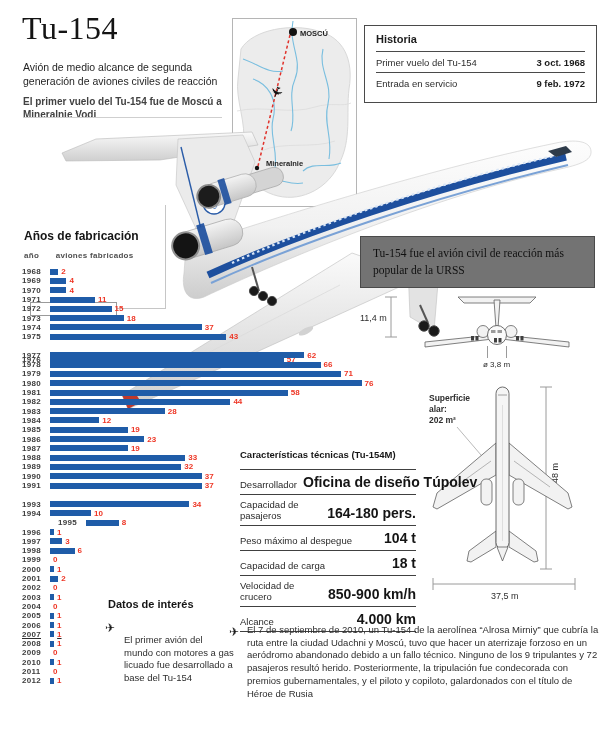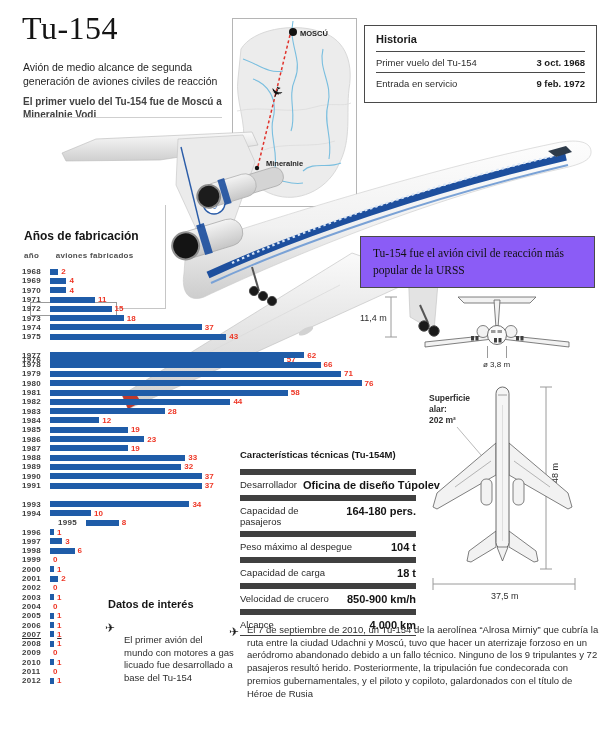--- a/index.html
+++ b/index.html
@@ -23,21 +23,21 @@
   .histbox h3{margin:0 0 6px 0;font-size:11px;color:#1c1c1c;}
   .hrow{display:flex;justify-content:space-between;border-top:1px solid #4a4a4a;padding:5px 0 4px 0;}
   .hrow .hl{font-size:9.5px;color:#2e2e2e;}
   .hrow .hv{font-size:9.5px;font-weight:bold;color:#1c1c1c;}
 
   
   .plane{left:0;top:105px;z-index:3;}
 
   
   .quotebox{left:360px;top:236px;width:235px;box-sizing:border-box;border:1px solid #4a4a4a;
-            background:#8b5cf6;padding:8px 14px 9px 12px;z-index:6;
+            background:#737373;padding:8px 14px 9px 12px;z-index:6;
             font-family:"Liberation Serif","DejaVu Serif",serif;font-size:11.5px;line-height:1.45;color:#101010;}
 
   
   .frontview{left:358px;top:288px;z-index:6;}
   .topview{left:425px;top:381px;z-index:6;}
   .dimtxt{font-size:9px;fill:#2e2e2e;}
   .dimsmall{font-size:8px;fill:#2e2e2e;}
   .wingarea{font-size:8.5px;font-weight:bold;fill:#2e2e2e;}
   .dimline{stroke:#9a9a9a;stroke-width:1;}
   .draw{fill:#f2f2f2;stroke:#5f5f5f;stroke-width:.8;}
@@ -52,24 +52,24 @@
   .cyear{display:inline-block;width:28px;font-size:8px;font-weight:bold;color:#3d3d3d;letter-spacing:.3px;}
   .cbar{height:6px;}
   .cval{font-size:8px;font-weight:bold;margin-left:3px;}
   .hl1972{left:30px;top:302px;width:85px;height:12px;border:1px solid #9a9a9a;background:#fff;z-index:4;}
   .conn-h{left:114px;top:308px;width:52px;height:1px;background:#c6c6c6;z-index:2;}
   .conn-v{left:165px;top:205px;width:1px;height:104px;background:#c6c6c6;z-index:2;}
 
   
   .specs{left:240px;top:449px;width:176px;z-index:6;background:#fff;}
   .specs h3{margin:0 0 9px 0;font-size:9.5px;color:#161616;white-space:nowrap;}
-  .srow{display:flex;justify-content:space-between;align-items:flex-start;border-top:6px solid #404040;padding:4px 0 4px 0;}
+  .srow{display:flex;justify-content:space-between;align-items:flex-end;border-top:1px solid #404040;padding:4px 0 4px 0;}
   .srow:last-child{border-bottom:1px solid #3f3f3f;}
   .srow .sl{font-size:9.5px;color:#2a2a2a;padding-right:6px;}
-  .srow .sv{font-size:11px;font-weight:bold;color:#141414;white-space:nowrap;}
+  .srow .sv{font-size:14px;font-weight:bold;color:#141414;white-space:nowrap;}
 
   
   .datos-title{left:108px;top:598px;font-size:11px;font-weight:bold;color:#151515;}
   .fact-icon{font-size:12px;color:#1c1c1c;z-index:6;}
   .fact{font-size:9.5px;line-height:1.34;color:#2e2e2e;z-index:6;}
   .fact1-icon{left:105px;top:621px;}
   .fact1{left:124px;top:634px;width:110px;}
   .fact2-icon{left:229px;top:625px;}
   .fact2{left:247px;top:624px;width:352px;}
 

